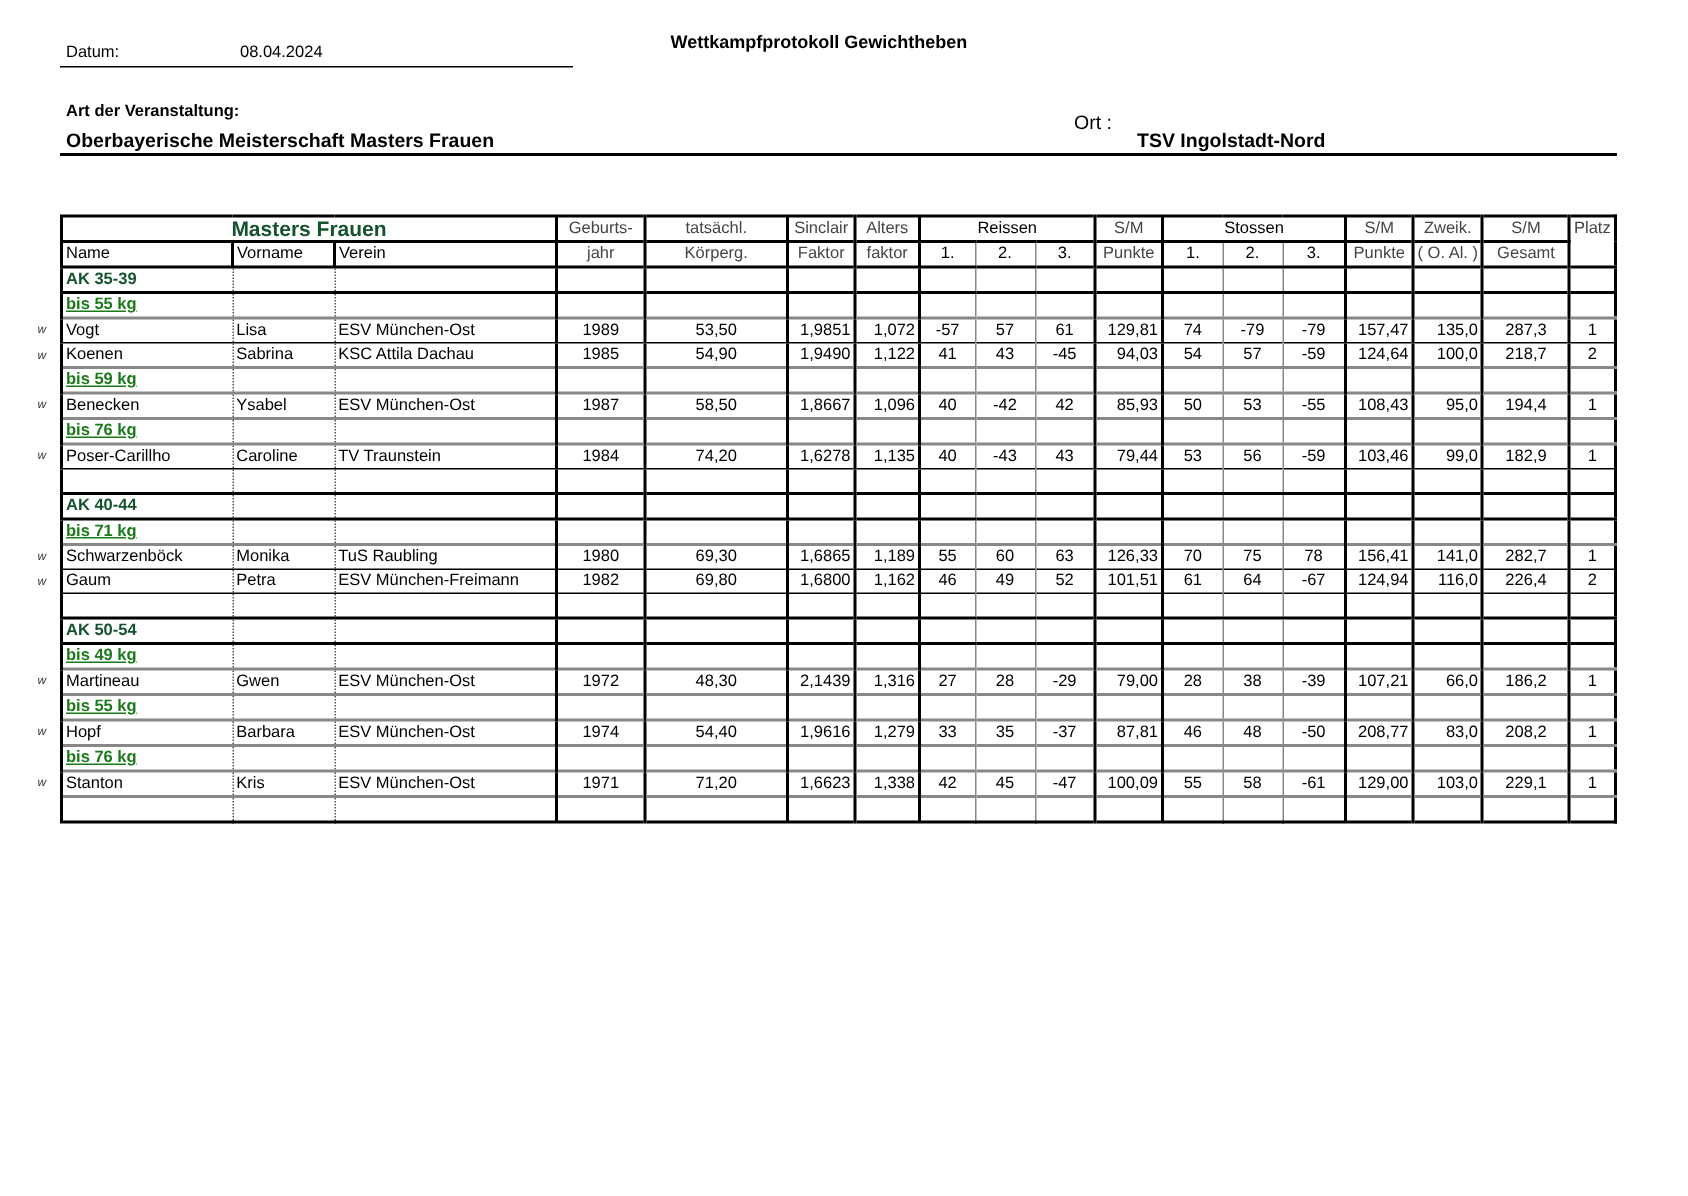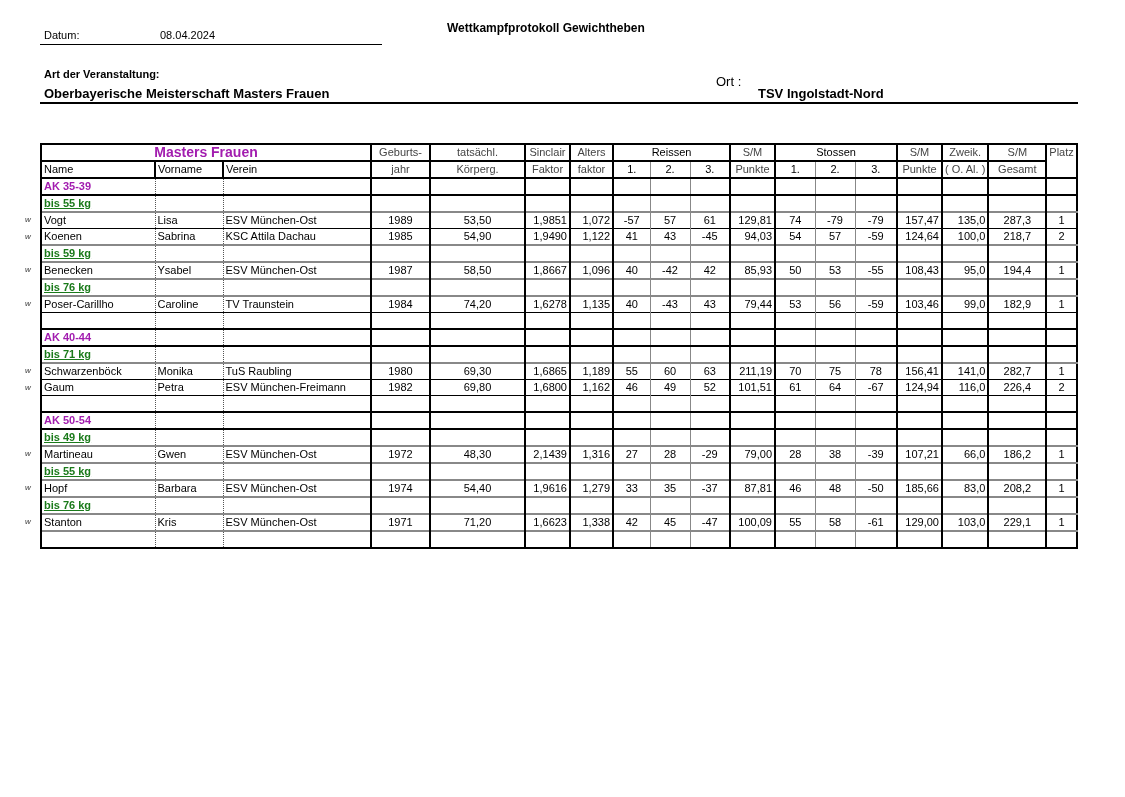--- a/index.html
+++ b/index.html
@@ -16,21 +16,21 @@
                    overflow:hidden; border-left:2px solid #000; border-top:1px solid #000;
                    line-height:15px; }
   table.proto td.dot { border-left:1px dotted #555; }
   table.proto td.thin { border-left:1px solid #888; }
   table.proto tr.row-thick td { border-top:2px solid #000; }
   table.proto tr.row-grey td { border-top:2px solid #888; }
   .c { text-align:center; }
   .r { text-align:right; }
   .hdr-small { font-size:8px; color:#444; text-align:center; }
   .hdr-big { font-size:12px; text-align:center; }
-  .red { color:#a21caf; font-weight:bold; font-size:13px; }
+  .red { color:#14532d; font-weight:bold; font-size:13px; }
   .green { color:#1a7a1a; font-weight:bold; font-size:13px;text-decoration:underline; }
   .wmark { position:absolute; left:25px; font-size:8px; color:#333; font-style:italic; }
 </style>
 </head>
 <body>
 
 <div class="abs lbl" style="left:44px;top:29px;">Datum:</div>
 <div class="abs lbl" style="left:160px;top:29px;">08.04.2024</div>
 <div class="line" style="left:40px;top:44px;width:342px;"></div>
 
@@ -322,21 +322,21 @@
         <td style="position:relative"><span>Schwarzenböck</span></td>
         <td class="dot">Monika</td>
         <td class="dot">TuS Raubling</td>
         <td class="c">1980</td>
         <td class="c">69,30</td>
         <td class="r">1,6865</td>
         <td class="r">1,189</td>
         <td class="c">55</td>
         <td class="c thin">60</td>
         <td class="c thin">63</td>
-        <td class="r">211,19</td>
+        <td class="r">126,33</td>
         <td class="c">70</td>
         <td class="c thin">75</td>
         <td class="c thin">78</td>
         <td class="r">156,41</td>
         <td class="r">141,0</td>
         <td class="c">282,7</td>
         <td class="c">1</td>
       </tr>
       <tr class="">
         <td style="position:relative"><span>Gaum</span></td>
@@ -466,21 +466,21 @@
         <td class="c">54,40</td>
         <td class="r">1,9616</td>
         <td class="r">1,279</td>
         <td class="c">33</td>
         <td class="c thin">35</td>
         <td class="c thin">-37</td>
         <td class="r">87,81</td>
         <td class="c">46</td>
         <td class="c thin">48</td>
         <td class="c thin">-50</td>
-        <td class="r">185,66</td>
+        <td class="r">208,77</td>
         <td class="r">83,0</td>
         <td class="c">208,2</td>
         <td class="c">1</td>
       </tr>
       <tr class="row-grey">
         <td class="green">bis 76 kg</td>
         <td class="dot"></td>
         <td class="dot"></td>
         <td class=""></td>
         <td class=""></td>

